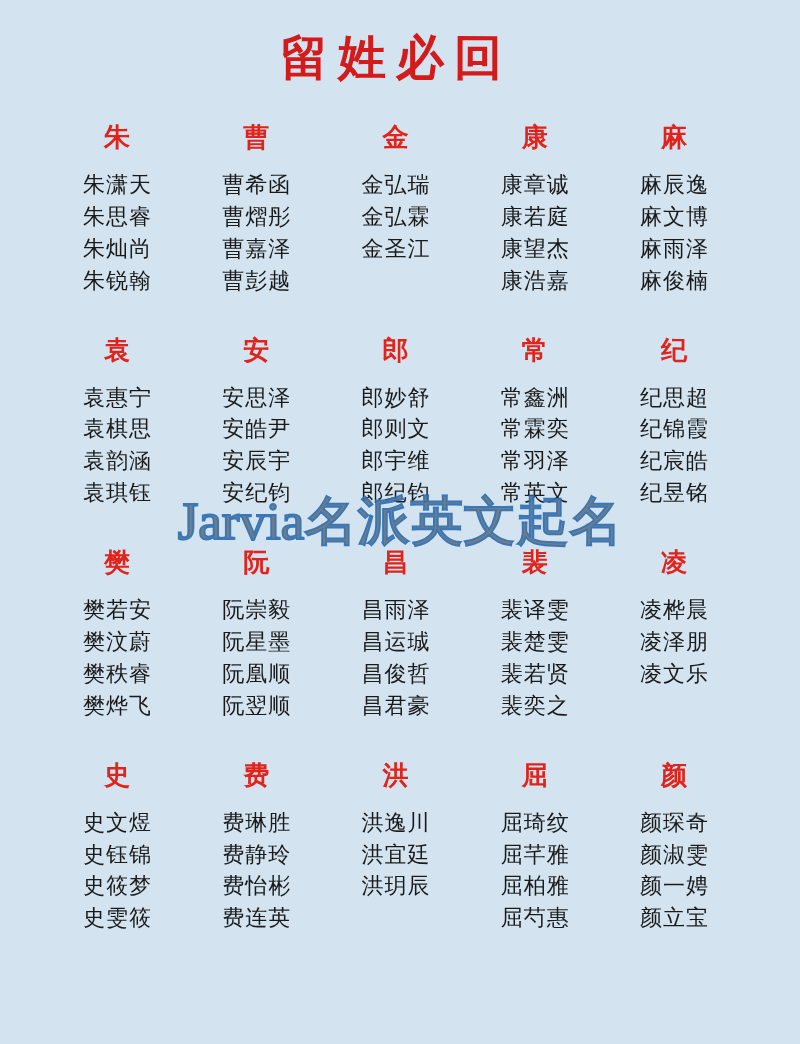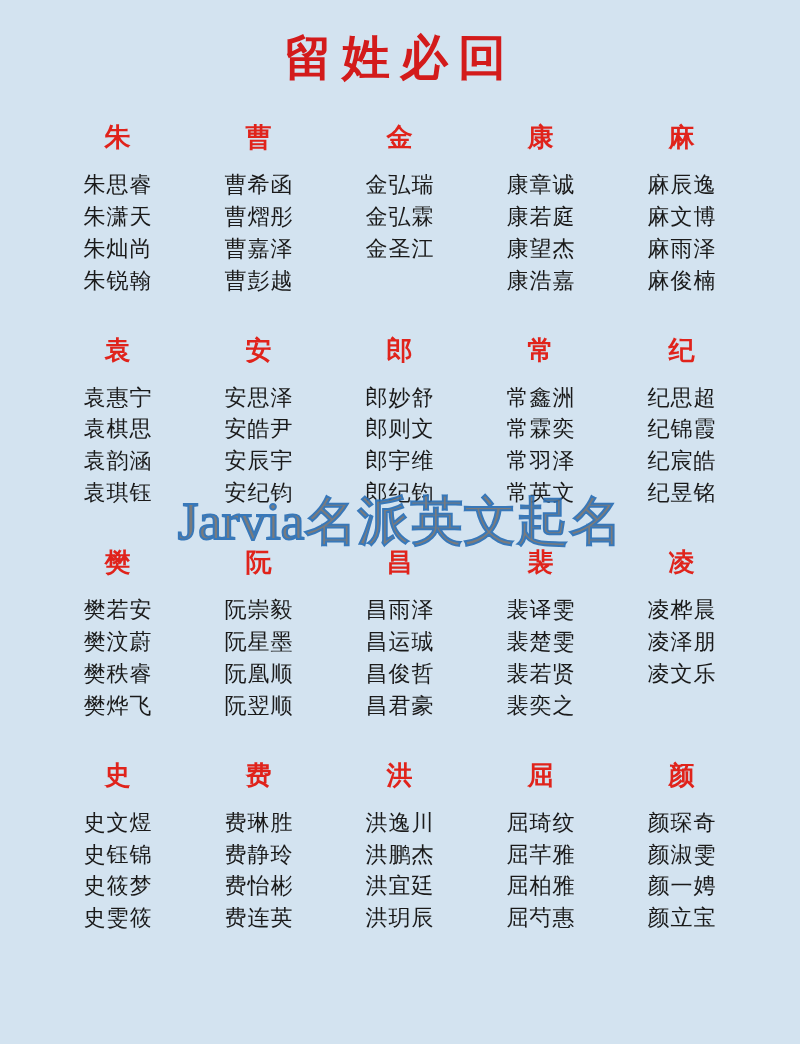--- a/index.html
+++ b/index.html
@@ -12,21 +12,21 @@
     background: #d3e3f0;
     font-family: "Liberation Serif", "DejaVu Serif", serif;
     position: relative;
     overflow: hidden;
   }
   .page {
     position: relative;
     width: 800px;
     height: 772px;
     box-sizing: border-box;
-    padding: 18px 28px 10px 28px;
+    padding: 18px 36px 10px 28px;
   }
   .title {
     text-align: center;
     color: #d31b1b;
     font-size: 48px;
     font-weight: bold;
     letter-spacing: 10px;
     margin: 8px 0 30px 0;
     font-family: "Liberation Serif", "DejaVu Serif", serif;
   }
@@ -73,22 +73,22 @@
 </head>
 <body>
 
 <div class="page">
 
   <div class="title">留姓必回</div>
 
   <div class="grid-block">
     <div class="col">
       <div class="surname">朱</div>
+      <div class="name">朱潇天</div>
       <div class="name">朱思睿</div>
-      <div class="name">朱潇天</div>
       <div class="name">朱灿尚</div>
       <div class="name">朱锐翰</div>
     </div>
     <div class="col">
       <div class="surname">曹</div>
       <div class="name">曹希函</div>
       <div class="name">曹熠彤</div>
       <div class="name">曹嘉泽</div>
       <div class="name">曹彭越</div>
     </div>
@@ -200,21 +200,20 @@
     <div class="col">
       <div class="surname">费</div>
       <div class="name">费琳胜</div>
       <div class="name">费静玲</div>
       <div class="name">费怡彬</div>
       <div class="name">费连英</div>
     </div>
     <div class="col">
       <div class="surname">洪</div>
       <div class="name">洪逸川</div>
-      <div class="name">洪鹏杰</div>
       <div class="name">洪宜廷</div>
       <div class="name">洪玥辰</div>
     </div>
     <div class="col">
       <div class="surname">屈</div>
       <div class="name">屈琦纹</div>
       <div class="name">屈芊雅</div>
       <div class="name">屈柏雅</div>
       <div class="name">屈芍惠</div>
     </div>

